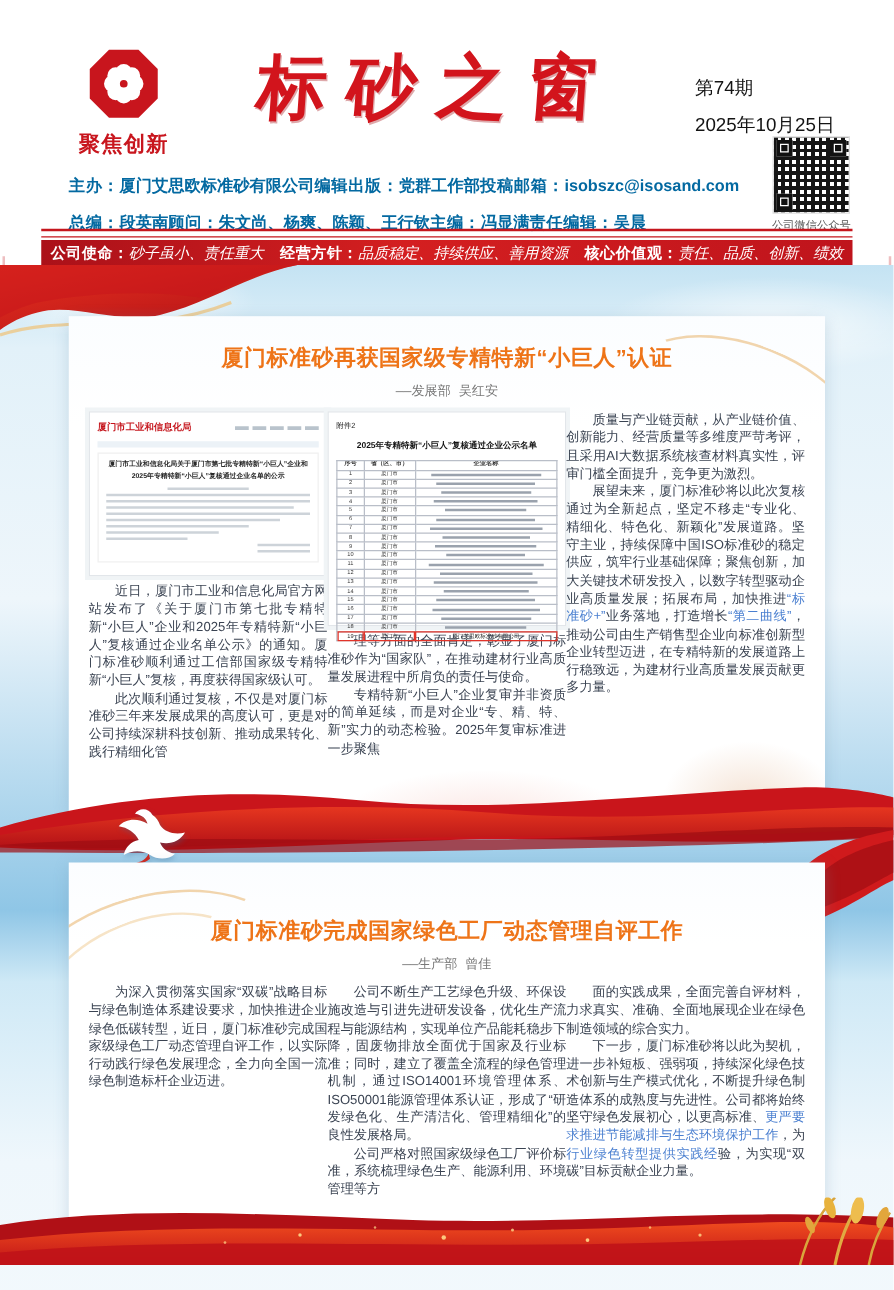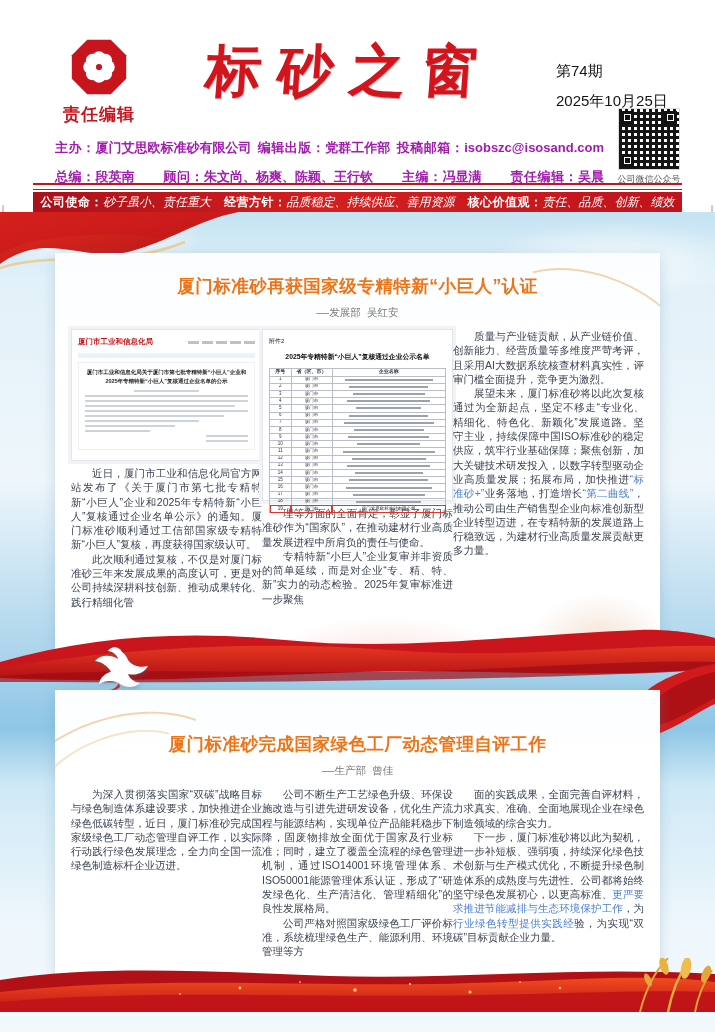--- a/index.html
+++ b/index.html
@@ -13,21 +13,21 @@
   .masthead{position:absolute;top:30px;left:55px;right:33px;}
   .mast-top{display:flex;align-items:flex-start;}
   .logo-block{width:88px;flex:none;text-align:center;padding-top:8px;}
   .logo-text{font-size:17px;font-weight:bold;color:#c8151d;letter-spacing:1px;margin-top:3px;}
   .mast-title{flex:1;text-align:center;color:#d2141c;font-weight:bold;font-size:56px;
               letter-spacing:16px;line-height:1.45;font-family:"DejaVu Serif","Liberation Serif",serif;
               transform:skewX(-4deg);text-shadow:1px 1px 0 rgba(160,10,15,.35);white-space:nowrap;}
   .issue-block{flex:none;width:126px;font-size:15px;color:#141414;padding-top:26px;line-height:2.0;}
   .mast-info{display:flex;margin-top:8px;}
   .info-rows{flex:1;padding-right:12px;}
-  .info-row{display:flex;justify-content:space-between;font-size:13px;color:#a21caf;
+  .info-row{display:flex;font-size:13px;color:#0369a1;
             font-weight:bold;line-height:2.2;white-space:nowrap;}
   .info-item b{font-weight:bold;}
   .info-item span{font-weight:bold;}
   .qr-block{flex:none;width:66px;text-align:center;margin-top:-26px;}
   .qr{width:62px;height:62px;position:relative;margin:0 auto;border:1px solid #ddd;box-sizing:border-box;
       background-image:repeating-linear-gradient(0deg,#151515 0 3px,transparent 3px 6px),
                        repeating-linear-gradient(90deg,#151515 0 3px,#fff 3px 6px);}
   .qf{position:absolute;width:13px;height:13px;border:3px solid #111;background:#fff;box-sizing:border-box;}
   .qf i{position:absolute;inset:1px;background:#111;display:block;}
   .qf.tl{top:2px;left:2px}.qf.tr{top:2px;right:2px}.qf.bl{bottom:2px;left:2px}
@@ -123,21 +123,21 @@
             <circle cx="32" cy="42" r="7.4"></circle>
               <circle cx="24.9" cy="39.1" r="7.4"></circle>
             <circle cx="22" cy="32" r="7.4"></circle>
               <circle cx="24.9" cy="24.9" r="7.4"></circle>
             <circle cx="32" cy="22" r="7.4"></circle>
               <circle cx="39.1" cy="24.9" r="7.4"></circle>
             <circle cx="32" cy="32" r="9"></circle>
           </g>
           <circle cx="32" cy="32" r="3.4" fill="#c8151d"></circle>
         </svg>
-        <div class="logo-text">责任编辑</div>
+        <div class="logo-text">聚焦创新</div>
       </div>
       <div class="mast-title">标砂之窗</div>
       <div class="issue-block">
         <div>第74期</div>
         <div>2025年10月25日</div>
       </div>
     </div>
     <div class="mast-info">
       <div class="info-rows">
         <div class="info-row">

